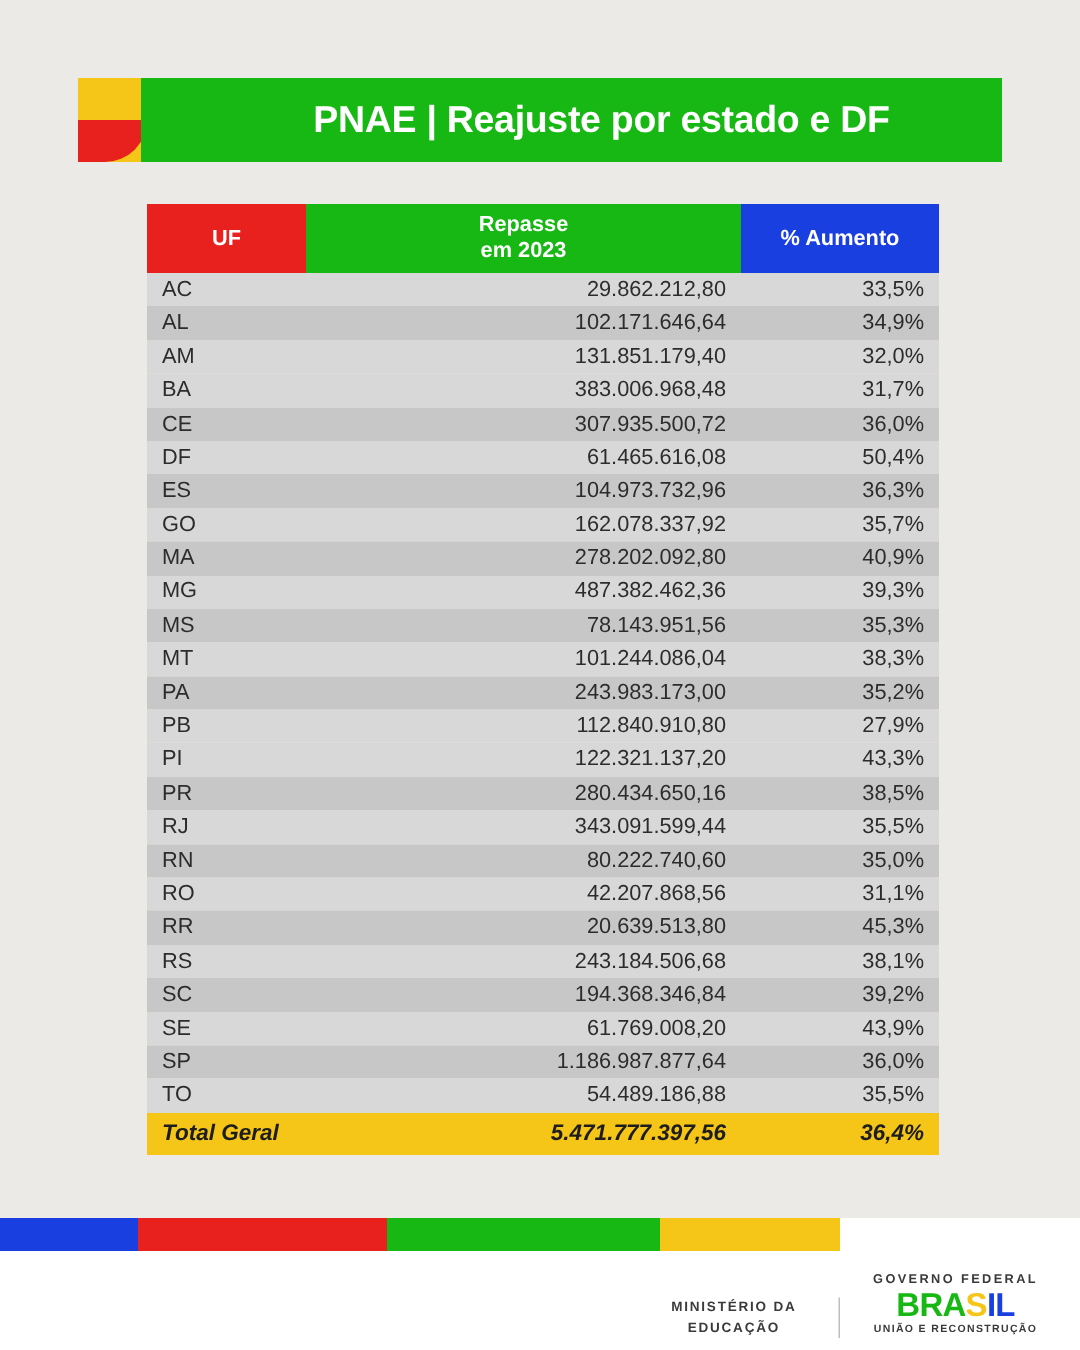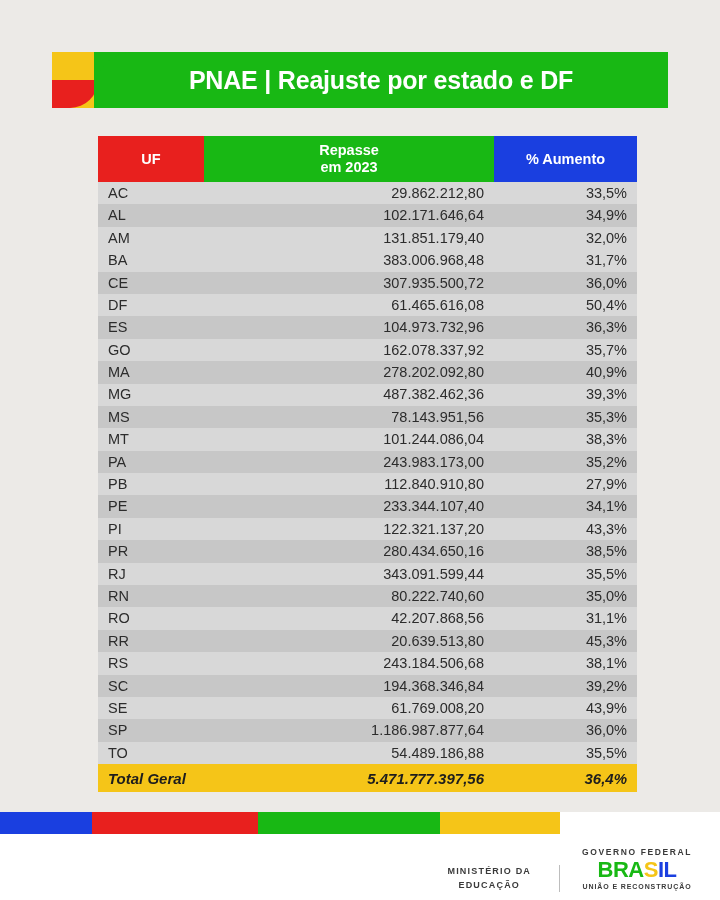--- a/index.html
+++ b/index.html
@@ -65,20 +65,21 @@
     height: 56px;
     display: flex;
     align-items: center;
     justify-content: center;
     color: #ffffff;
     font-size: 25px;
     font-weight: bold;
     letter-spacing: -0.2px;
     font-family: "Liberation Sans", sans-serif;
     white-space: nowrap;
+    padding-left: 20px;
   }
 
   
   .table-wrap {
     position: absolute;
     left: 98px;
     top: 136px;
     width: 528px;
   }
   table.data {
@@ -91,21 +92,21 @@
     height: 46px;
     color: #ffffff;
     font-size: 14.5px;
     font-weight: bold;
     text-align: center;
     vertical-align: middle;
     line-height: 1.15;
   }
   th.uf-head { background: #e8201e; width: 106px; }
   th.rep-head { background: #18b814; width: 290px; }
-  th.pct-head { background: #1a3fe0; width: 143px; }
+  th.pct-head { background: #1a3fe0; width: 132px; }
 
   table.data td {
     height: 22.4px;
     font-size: 14.5px;
     color: #2c2c2c;
     padding: 0 10px;
     vertical-align: middle;
     line-height: 1;
   }
   td.uf { text-align: left; }
@@ -278,25 +279,20 @@
       </tr>
       <tr class="row-b">
         <td class="uf">PA</td>
         <td class="rep">243.983.173,00</td>
         <td class="pct">35,2%</td>
       </tr>
       <tr class="row-a">
         <td class="uf">PB</td>
         <td class="rep">112.840.910,80</td>
         <td class="pct">27,9%</td>
-      </tr>
-      <tr class="row-b">
-        <td class="uf">PE</td>
-        <td class="rep">233.344.107,40</td>
-        <td class="pct">34,1%</td>
       </tr>
       <tr class="row-a">
         <td class="uf">PI</td>
         <td class="rep">122.321.137,20</td>
         <td class="pct">43,3%</td>
       </tr>
       <tr class="row-b">
         <td class="uf">PR</td>
         <td class="rep">280.434.650,16</td>
         <td class="pct">38,5%</td>

